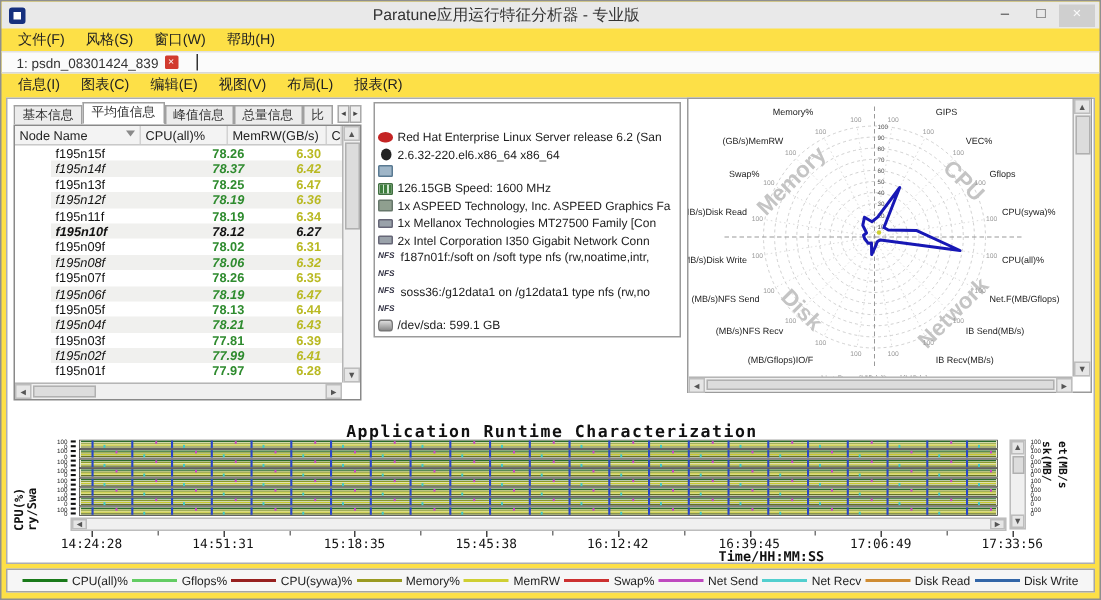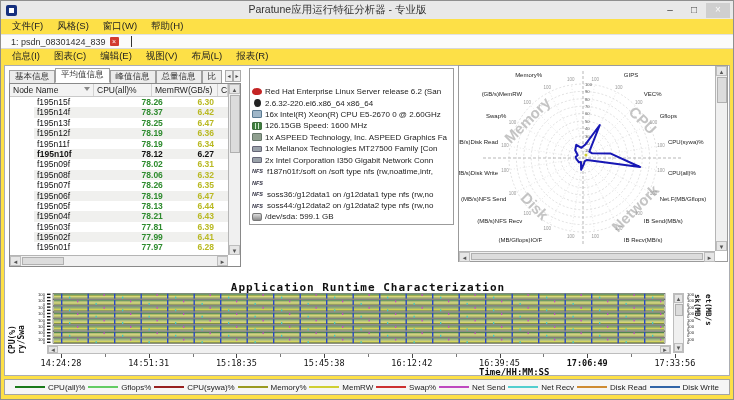--- a/index.html
+++ b/index.html
@@ -30,21 +30,21 @@
   .subtab{padding:0 5px 1px 5px;border:1px solid #a0a0a0;border-bottom:none;background:#ececec;color:#333;white-space:nowrap;height:13px;}
   .subtab.active{background:#fff;height:15px;border-bottom:1px solid #fff;}
   .tabscroll{position:absolute;right:0;top:2px;display:flex;}
   .tabscroll span{width:8px;height:12px;font-size:6px;line-height:11px;text-align:center;color:#444;border:1px solid #aaa;background:#eee;}
   .tablebox{position:absolute;left:0;top:15px;right:0;bottom:0;border:1px solid #898989;background:#fff;}
   .thead{position:absolute;left:0;top:0;right:12px;height:13px;display:flex;background:#f3f3f3;border-bottom:1px solid #c9c9c9;font-size:8.5px;color:#222;}
   .th{border-right:1px solid #d2d2d2;padding:1px 3px;display:flex;align-items:center;white-space:nowrap;overflow:hidden;}
   .funnel{width:0;height:0;border:3px solid transparent;border-top:4px solid #8a8a8a;margin-left:auto;}
   .tbody{position:absolute;left:0;top:13px;right:12px;bottom:11px;overflow:hidden;font-size:8.5px;}
   .tr{display:flex;height:10.4px;line-height:10.5px;margin-left:24px;}
-  .tr.odd{background:#f0f0ee;}
+  .tr.odd{background:#f0f0ee;font-style:italic;}
   .td{padding:0 3px;white-space:nowrap;overflow:hidden;}
   .td.name{width:84px;color:#111;}
   .td.cpu{width:58px;text-align:right;color:#2e8b2e;font-weight:bold;}
   .td.mem{width:66px;text-align:right;color:#b9b922;font-weight:bold;padding-right:14px;}
   .tr.sel .td{color:#111 !important;font-weight:bold;}
   .vscroll{position:absolute;right:0;top:0;bottom:11px;width:12px;background:#f0f0f0;border-left:1px solid #b5b5b5;display:flex;flex-direction:column;align-items:center;}
   .hscroll{position:absolute;left:0;right:12px;bottom:0;height:11px;background:#f0f0f0;border-top:1px solid #b5b5b5;display:flex;align-items:center;}
   .sbtn{flex:0 0 auto;width:11px;height:10px;font-size:6px;line-height:10px;text-align:center;color:#555;background:#e6e6e6;border:1px solid #bdbdbd;}
   .vthumb{width:10px;height:58px;background:#dcdcdc;border:1px solid #b0b0b0;margin:1px 0;}
   .hthumb{width:42px;height:8px;background:#dcdcdc;border:1px solid #b0b0b0;margin:0 1px;}
@@ -259,21 +259,20 @@
       <div class="info-row">
         <span class="iicon icon-redhat"></span>
         <span>Red Hat Enterprise Linux Server release 6.2 (San</span>
       </div>
       <div class="info-row">
         <span class="iicon icon-penguin"></span>
         <span>2.6.32-220.el6.x86_64 x86_64</span>
       </div>
       <div class="info-row">
         <span class="iicon icon-cpu"></span>
-        <span>16x Intel(R) Xeon(R) CPU E5-2670 0 @ 2.60GHz</span>
       </div>
       <div class="info-row">
         <span class="iicon icon-memory"></span>
         <span>126.15GB Speed: 1600 MHz</span>
       </div>
       <div class="info-row">
         <span class="iicon icon-graphics"></span>
         <span>1x ASPEED Technology, Inc. ASPEED Graphics Fa</span>
       </div>
       <div class="info-row">
@@ -290,21 +289,20 @@
       </div>
       <div class="info-row">
         <span class="iicon icon-nfs">NFS</span>
       </div>
       <div class="info-row">
         <span class="iicon icon-nfs">NFS</span>
         <span>soss36:/g12data1 on /g12data1 type nfs (rw,no</span>
       </div>
       <div class="info-row">
         <span class="iicon icon-nfs">NFS</span>
-        <span>soss44:/g12data2 on /g12data2 type nfs (rw,no</span>
       </div>
       <div class="info-row">
         <span class="iicon icon-disk"></span>
         <span>/dev/sda: 599.1 GB</span>
       </div>
       <div class="info-row">
         <span class="iicon icon-disk"></span>
         <span>/dev/sdb: 2396.6 GB</span>
       </div>
     </div>
@@ -905,21 +903,21 @@
       <span class="xminor" style="left: 366.9px;"></span>
       <span class="xlab" style="left: 323.1px;">15:45:38</span>
       <span class="xtick" style="left: 410.8px;"></span>
       <span class="xminor" style="left: 454.6px;"></span>
       <span class="xlab" style="left: 410.8px;">16:12:42</span>
       <span class="xtick" style="left: 498.5px;"></span>
       <span class="xminor" style="left: 542.3px;"></span>
       <span class="xlab" style="left: 498.5px;">16:39:45</span>
       <span class="xtick" style="left: 586.2px;"></span>
       <span class="xminor" style="left: 630px;"></span>
-      <span class="xlab" style="left: 586.2px; font-weight: bold;">17:06:49</span>
+      <span class="xlab" style="left: 586.2px;">17:06:49</span>
       <span class="xtick" style="left: 673.9px;"></span>
       <span class="xlab" style="left: 673.9px;">17:33:56</span>
     </div>
   <div class="xaxis-title">Time/HH:MM:SS</div>
 
   <div class="legend">
       <span class="litem">
         <span class="lline" style="background: rgb(26, 122, 26);"></span>
         <span>CPU(all)%</span>
       </span>

